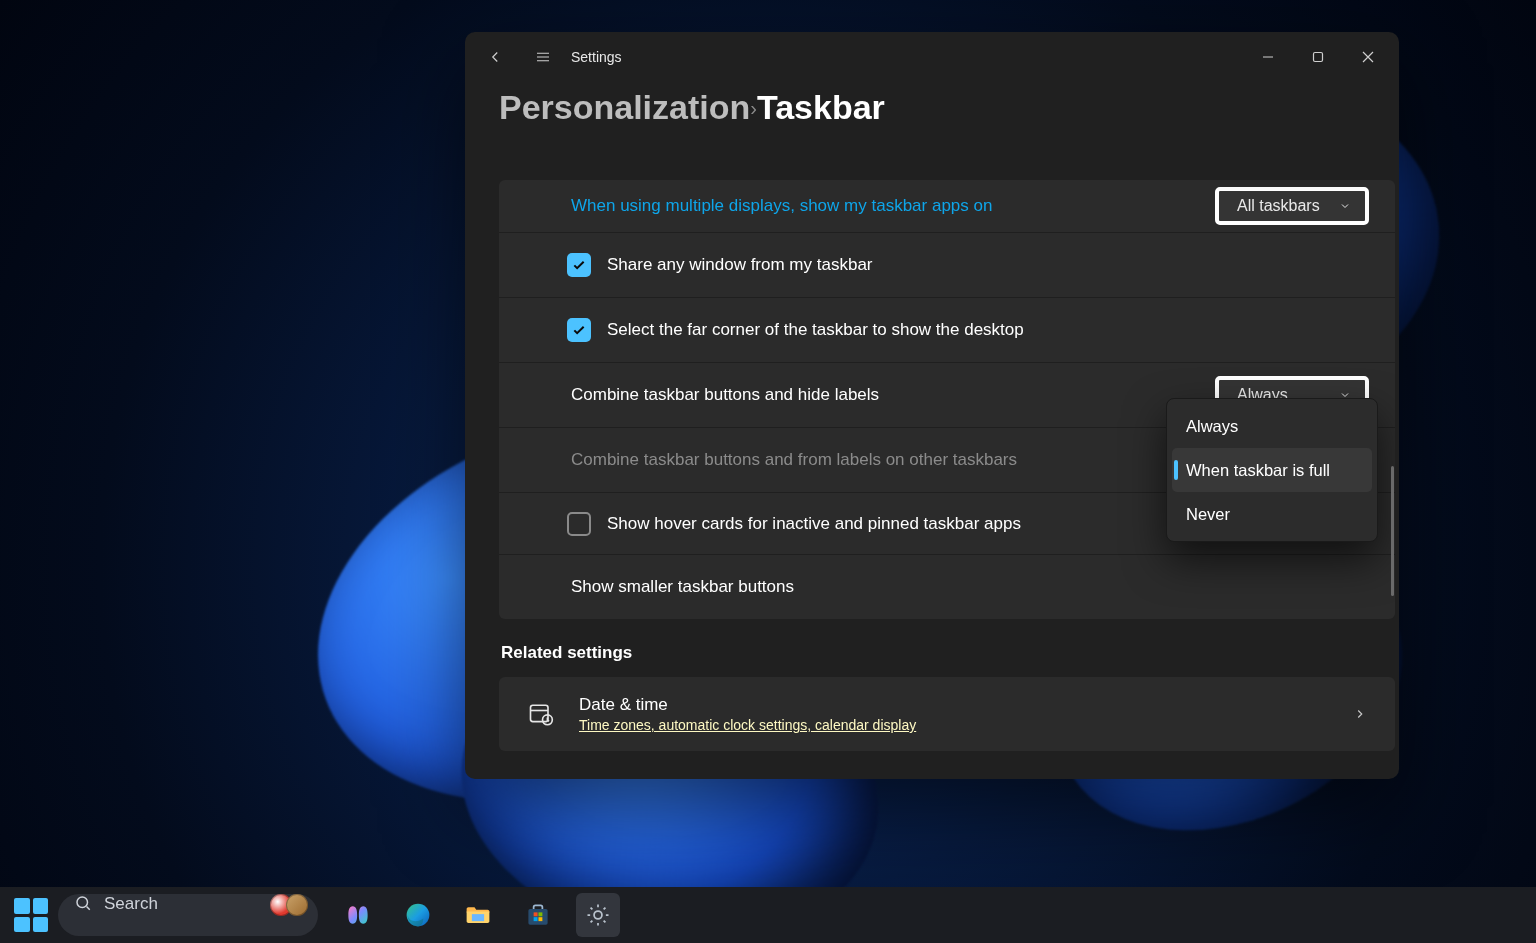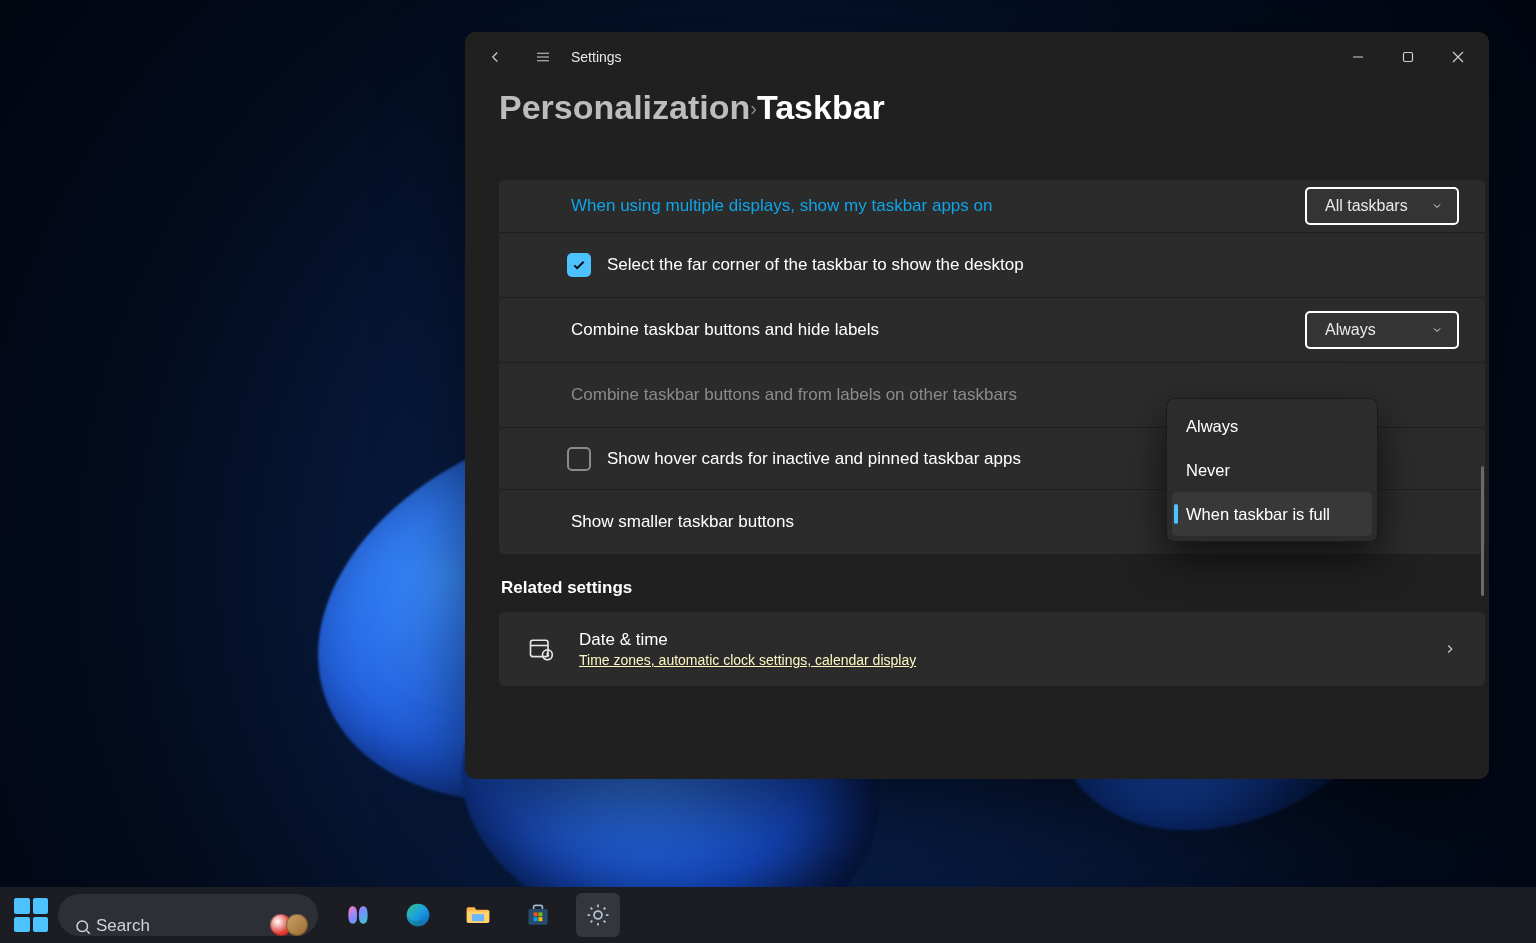--- a/index.html
+++ b/index.html
@@ -12,21 +12,21 @@
   .bloom-wrap { position:absolute; inset:0; overflow:hidden; }
   .petal { position:absolute; border-radius:50%; filter: blur(1px); }
   .p1 { width:520px; height:360px; left:310px; top:430px; background: radial-gradient(circle at 30% 30%, #3b8dff 0%, #1c55d8 45%, #051a52 100%); transform: rotate(-20deg); box-shadow: inset -20px -20px 60px rgba(0,0,0,.6);}
   .p2 { width:640px; height:420px; left:720px; top:340px; background: radial-gradient(circle at 40% 40%, #4ea2ff 0%, #1e5be0 50%, #041648 100%); transform: rotate(15deg); box-shadow: inset -30px -30px 80px rgba(0,0,0,.55);}
   .p3 { width:460px; height:340px; left:980px; top:80px; background: radial-gradient(circle at 35% 35%, #2d7dff 0%, #134bc4 55%, #04123d 100%); transform: rotate(-8deg); box-shadow: inset -25px -25px 70px rgba(0,0,0,.6);}
   .p4 { width:420px; height:300px; left:460px; top:640px; background: radial-gradient(circle at 40% 30%, #3e8dff 0%, #1548c0 55%, #030f36 100%); transform: rotate(10deg); box-shadow: inset -20px -30px 60px rgba(0,0,0,.6);}
   .p5 { width:360px; height:260px; left:1050px; top:560px; background: radial-gradient(circle at 40% 40%, #2f7afc 0%, #1244b6 55%, #030d30 100%); transform: rotate(-25deg); box-shadow: inset -20px -20px 60px rgba(0,0,0,.65);}
 
   
   .win {
-    position:absolute; left:465px; top:32px; width:1024px; height:747px;
+    position:absolute; left:465px; top:32px; width:934px; height:747px;
     background:#202020; border-radius:10px; overflow:hidden;
     box-shadow: 0 30px 80px rgba(0,0,0,.55);
     color:#ffffff;
   }
   .titlebar { height:50px; display:flex; align-items:center; padding:0 6px; }
   .tb-left { display:flex; align-items:center; gap:0; }
   .tb-btn { width:48px; height:40px; display:flex; align-items:center; justify-content:center; color:#cfcfcf; border-radius:4px;}
   .tb-title { font-size:14px; color:#e8e8e8; margin-left:4px;}
   .tb-right { margin-left:auto; display:flex; }
   .cap-btn { width:50px; height:40px; display:flex; align-items:center; justify-content:center; color:#cfcfcf;}
@@ -38,21 +38,21 @@
 
   .content { position:absolute; left:34px; right:4px; top:148px; bottom:0; overflow:hidden; }
   .panel { background:#2b2b2b; border-radius:6px; margin-bottom:24px; }
   .row { display:flex; align-items:center; min-height:65px; padding:0 26px 0 72px; border-top:1px solid #1f1f1f; position:relative; color:#ffffff; font-size:17px;}
   .row.first { border-top:none; }
   .row.sub { padding-left:102px; }
   .row .label { flex:1; }
   .row.muted .label { color:#8b8b8b; }
   .label.dim { color:#0ea5e9; }
 
-  .select { display:flex; align-items:center; gap:14px; background:#343434; border:2px solid #ffffff; border-radius:5px; height:38px; padding:0 14px 0 18px; font-size:16px; color:#e9e9e9; min-width:154px; justify-content:space-between;}
+  .select { display:flex; align-items:center; gap:14px; background:#343434; border:4px solid #ffffff; border-radius:5px; height:38px; padding:0 14px 0 18px; font-size:16px; color:#e9e9e9; min-width:154px; justify-content:space-between;}
   .select .chev { width:12px; height:12px; }
 
   .cbx { width:24px; height:24px; border-radius:5px; position:absolute; left:68px; display:flex; align-items:center; justify-content:center;}
   .cbx.checked { background:#4cc2ff; }
   .cbx.unchecked { border:2px solid #8a8a8a; }
   .cbx svg { width:16px; height:16px; }
   .row.sub.withcb { padding-left:108px; }
 
   .section-title { font-size:17px; font-weight:700; color:#ffffff; margin: 0 0 14px 2px;}
 
@@ -73,21 +73,21 @@
   .fo-item.sel { background:#383838;}
   .fo-item.sel::before{ content:""; position:absolute; left:2px; top:12px; bottom:12px; width:3.5px; background:#4cc2ff; border-radius:3px;}
 
   
   .sbar { position:absolute; right:5px; top:434px; width:3px; height:130px; background:#6a6a6a; border-radius:3px;}
 
   
   .taskbar { position:absolute; left:0; right:0; bottom:0; height:56px; background:#1b1d22; display:flex; align-items:center; padding:0 14px; gap:10px;}
   .start { width:34px; height:34px; display:grid; grid-template-columns:1fr 1fr; grid-template-rows:1fr 1fr; gap:3px;}
   .start div{ background:#4cc2ff; border-radius:2px;}
-  .search { display:flex; align-items:flex-end; gap:4px; background:#2c2f36; border-radius:22px; height:42px; padding:0 18px 0 16px; width:260px; color:#cfd3da; font-size:17px; position:relative;}
+  .search { display:flex; align-items:flex-start; gap:12px; background:#2c2f36; border-radius:22px; height:42px; padding:0 18px 0 16px; width:260px; color:#cfd3da; font-size:17px; position:relative;}
   .search .sicon{ width:18px; height:18px; color:#cfd3da;}
   .search .sport{ position:absolute; right:10px; display:flex; gap:-4px;}
   .search .ball{ width:22px;height:22px;border-radius:50%; box-shadow:0 0 0 1px rgba(0,0,0,.3) inset;}
   .tb-icons { display:flex; align-items:center; gap:16px; margin-left:8px;}
   .tico { width:44px; height:44px; display:flex; align-items:center; justify-content:center; border-radius:6px;}
   .tico.active { background:#33363d; box-shadow: inset 0 -2px 0 #4cc2ff00;}
 
   svg { display:block; }
 </style>
 </head>
@@ -149,20 +149,28 @@
         <div class="select">
           <span>All taskbars</span>
           <span>
             <svg class="chev" viewBox="0 0 24 24" fill="none" stroke="currentColor" stroke-width="2">
                 <path d="M6 9l6 6 6-6"></path>
               </svg>
           </span>
         </div>
       </div>
 
+      <div class="row sub withcb">
+        <div class="cbx checked">
+          <svg viewBox="0 0 24 24" fill="none" stroke="#0b0b0b" stroke-width="3">
+              <path d="M5 12.5l4.2 4.2L19 7"></path>
+            </svg>
+        </div>
+        <div class="label">Share any window from my taskbar</div>
+      </div>
 
       <div class="row sub withcb">
         <div class="cbx checked">
           <svg viewBox="0 0 24 24" fill="none" stroke="#0b0b0b" stroke-width="3">
               <path d="M5 12.5l4.2 4.2L19 7"></path>
             </svg>
         </div>
         <div class="label">Select the far corner of the taskbar to show the desktop</div>
       </div>
 
@@ -213,25 +221,25 @@
               <path d="M9 6l6 6-6 6"></path>
             </svg>
         </span>
       </div>
     </div>
 
     <div class="flyout">
       <div class="fo-item">
         <span>Always</span>
       </div>
+      <div class="fo-item sel">
+        <span>When taskbar is full</span>
+      </div>
       <div class="fo-item">
         <span>Never</span>
-      </div>
-      <div class="fo-item sel">
-        <span>When taskbar is full</span>
       </div>
     </div>
   </div>
 
   <div class="sbar"></div>
 </div>
 
 <div class="taskbar">
   <div class="start">
     <div></div>

